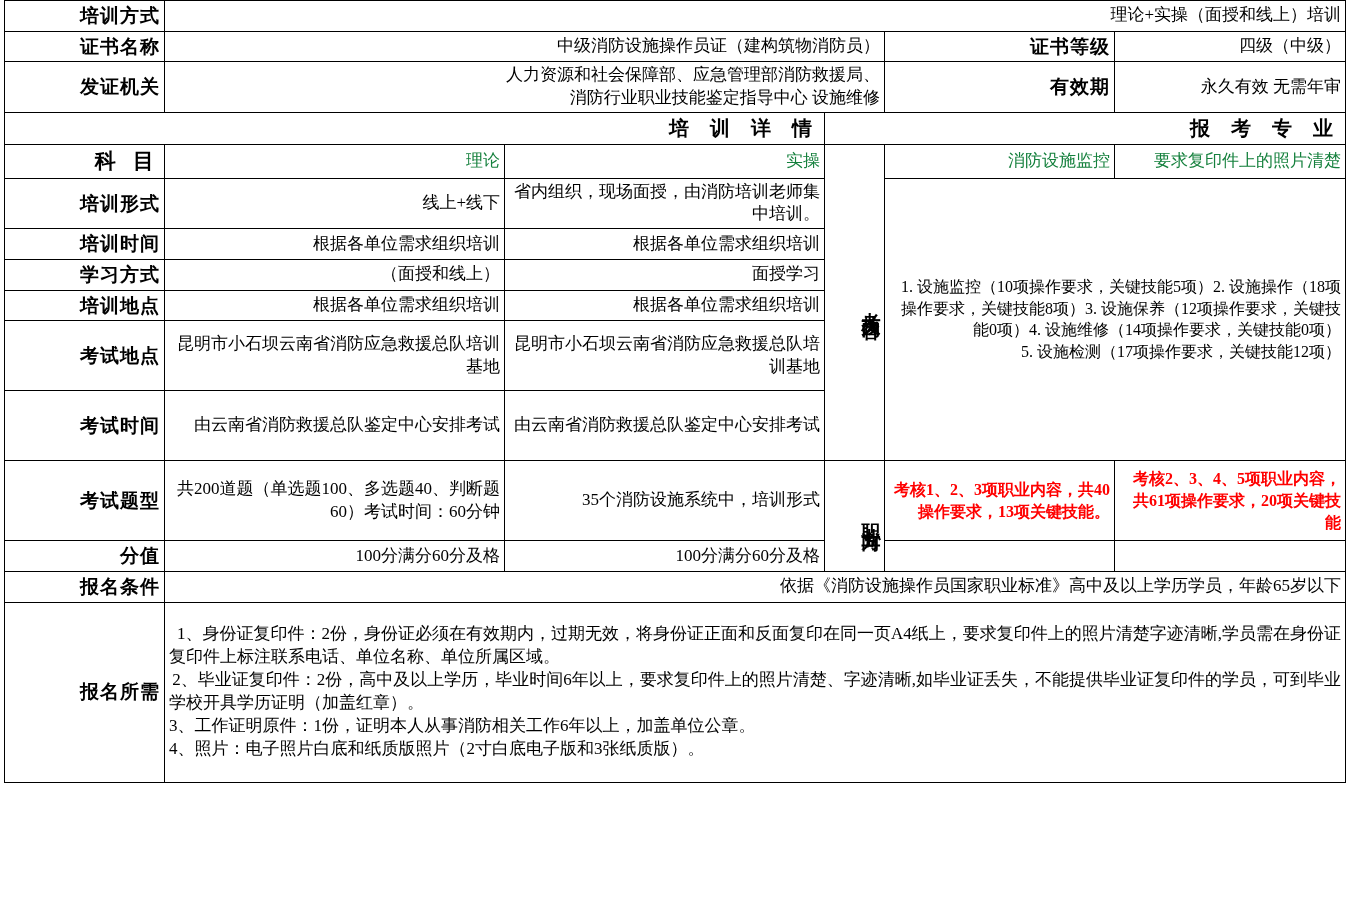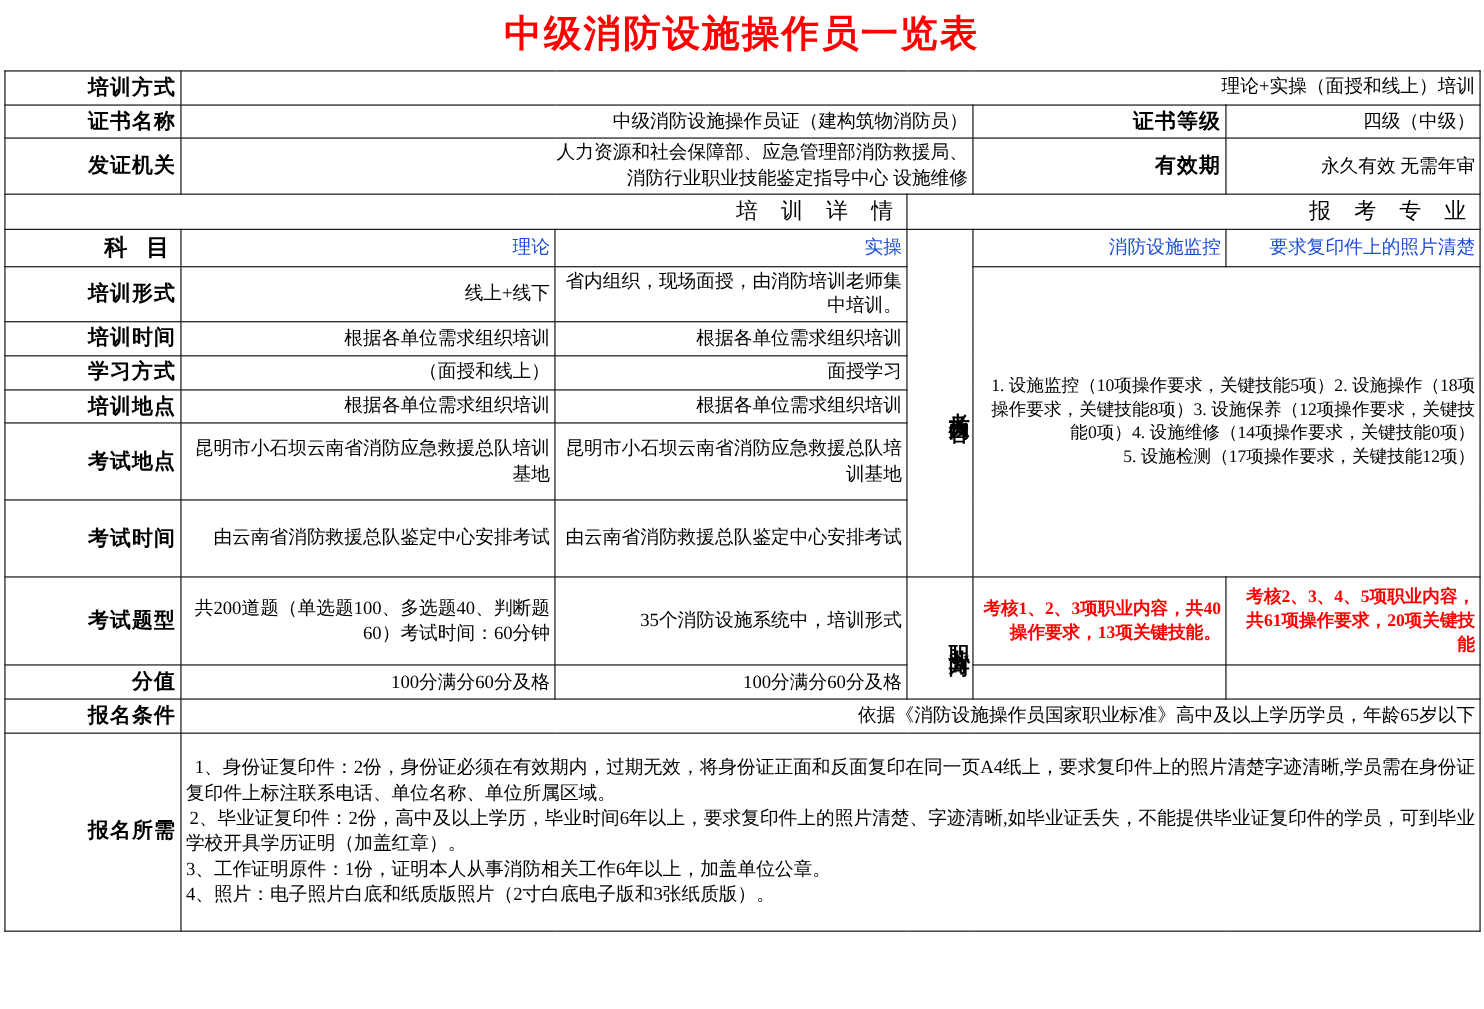--- a/index.html
+++ b/index.html
@@ -46,26 +46,26 @@
     font-weight: bold;
     font-size: 19px;
     letter-spacing: 1px;
   }
   .lbl-sp {
     font-weight: bold;
     font-size: 21px;
     letter-spacing: 6px;
   }
   .sec-head {
-    font-weight: normal;
+    font-weight: bold;
     font-size: 20px;
     letter-spacing: 8px;
   }
   .red {
-    color: #1d4ed8;
+    color: #15803d;
   }
   .vert {
     font-weight: bold;
     font-size: 19px;
     writing-mode: vertical-rl;
     text-orientation: upright;
     letter-spacing: 3px;
     margin: 0 auto;
     display: inline-block;
   }
@@ -100,21 +100,20 @@
     color: #ff0000;
     line-height: 1.5;
     padding: 6px 8px;
   }
 </style>
 </head>
 <body>
 
 <div class="page">
 
-  <div class="doc-title">中级消防设施操作员一览表</div>
 
   <table class="main">
     <colgroup>
       <col style="width:160px">
       <col style="width:340px">
       <col style="width:320px">
       <col style="width:60px">
       <col style="width:230px">
       <col style="width:231px">
     </colgroup>

